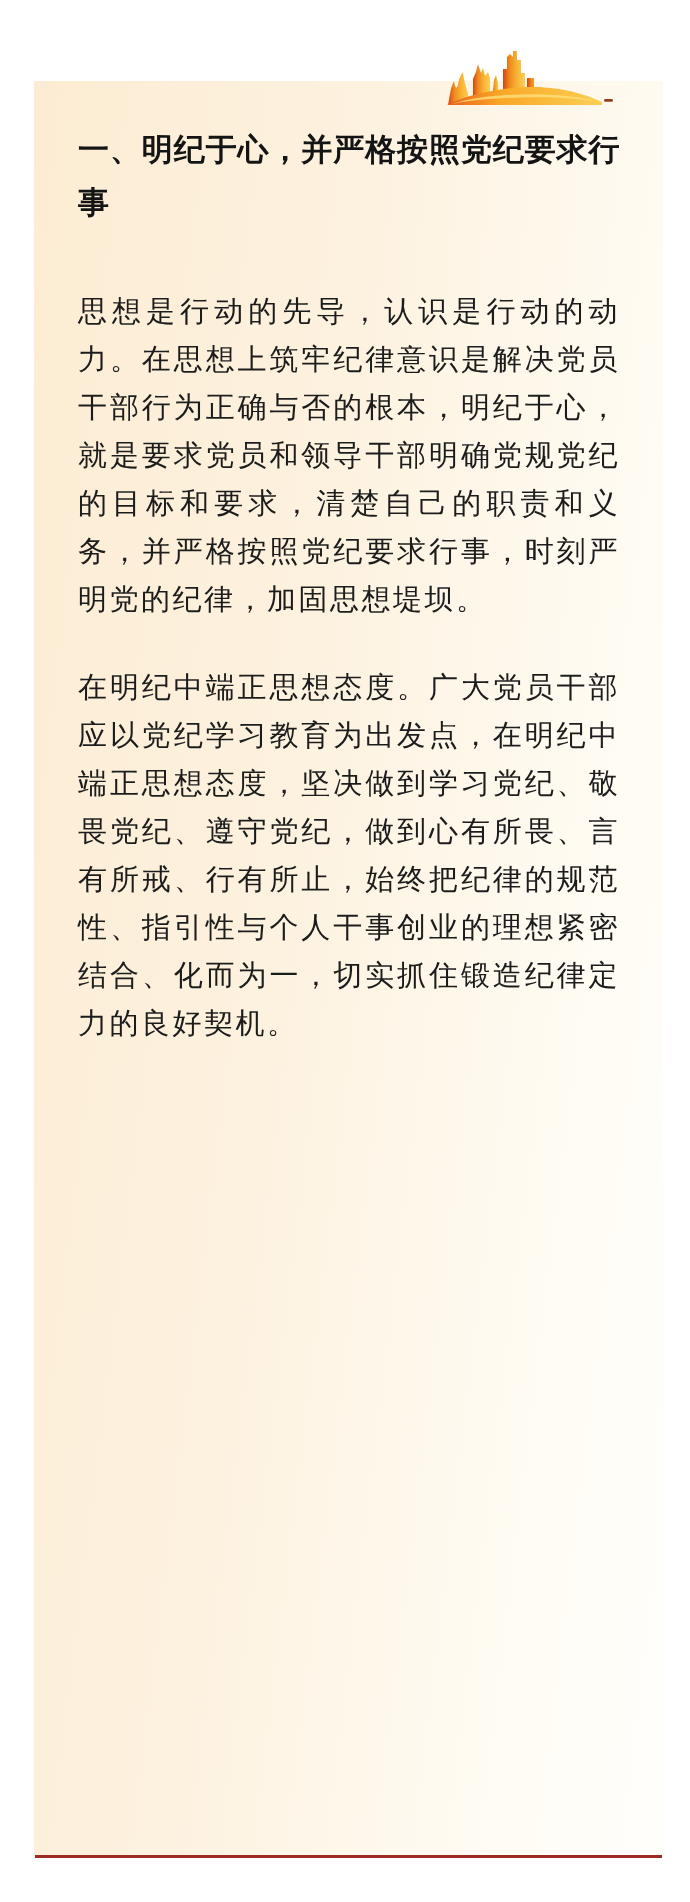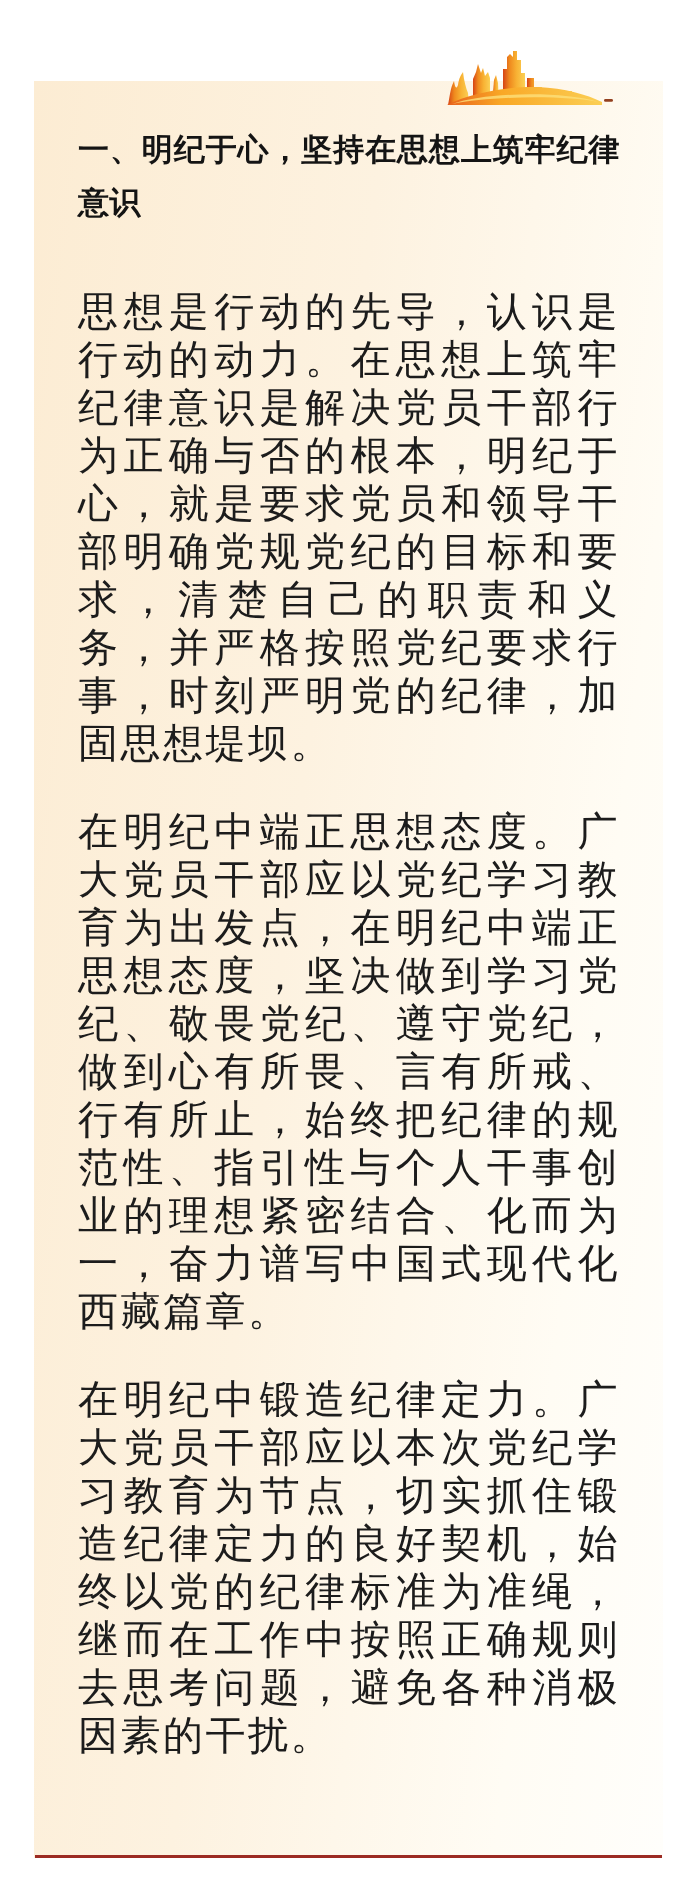--- a/index.html
+++ b/index.html
@@ -38,21 +38,21 @@
     font-size: 31px;
     line-height: 53px;
     font-weight: bold;
     color: #141414;
     letter-spacing: 0.5px;
     text-align: justify;
   }
   .para {
     margin: 0 0 40px 0;
     width: 542px;
-    font-size: 40px;
+    font-size: 29px;
     line-height: 48px;
     color: #1c1c1c;
     letter-spacing: 2.5px;
     text-align: justify;
     text-justify: inter-ideograph;
   }
   .divider {
     position: absolute;
     left: 1px;
     right: 1px;
@@ -92,21 +92,20 @@
       <path fill="url(#gsky)" d="M81 59 L81 32 L88 32 L88 41 L96 41 L96 59 Z"></path>
       <path fill="url(#gsky)" d="M98 59 L98 44 L108 44 L108 50 L118 50 L118 45 L126 45 L126 59 Z"></path>
       <path fill="url(#gsky)" d="M128 59 L128 49 L138 49 L138 53 L146 53 L146 59 Z"></path>
 
       <path fill="url(#gground)" d="M1 59 C28 45 70 40 92 41 C118 42 142 49 156 56 L156 59 Z"></path>
       <path fill="#fde07a" opacity="0.8" d="M6 58 C40 46 118 45 152 56 C118 49 45 50 6 58 Z"></path>
 
       <rect x="158" y="53" width="9" height="2.8" rx="1.4" fill="#93401f"></rect>
     </svg>
 
-    <h1 class="heading">一、明纪于心，坚持在思想上筑牢纪律意识</h1>
+    <h1 class="heading">一、明纪于心，并严格按照党纪要求行事</h1>
 
     <p class="para">思想是行动的先导，认识是行动的动力。在思想上筑牢纪律意识是解决党员干部行为正确与否的根本，明纪于心，就是要求党员和领导干部明确党规党纪的目标和要求，清楚自己的职责和义务，并严格按照党纪要求行事，时刻严明党的纪律，加固思想堤坝。</p>
-    <p class="para">在明纪中端正思想态度。广大党员干部应以党纪学习教育为出发点，在明纪中端正思想态度，坚决做到学习党纪、敬畏党纪、遵守党纪，做到心有所畏、言有所戒、行有所止，始终把纪律的规范性、指引性与个人干事创业的理想紧密结合、化而为一，奋力谱写中国式现代化西藏篇章。</p>
-    <p class="para">在明纪中锻造纪律定力。广大党员干部应以本次党纪学习教育为节点，切实抓住锻造纪律定力的良好契机，始终以党的纪律标准为准绳，继而在工作中按照正确规则去思考问题，避免各种消极因素的干扰。</p>
+    <p class="para">在明纪中端正思想态度。广大党员干部应以党纪学习教育为出发点，在明纪中端正思想态度，坚决做到学习党纪、敬畏党纪、遵守党纪，做到心有所畏、言有所戒、行有所止，始终把纪律的规范性、指引性与个人干事创业的理想紧密结合、化而为一，切实抓住锻造纪律定力的良好契机。</p>
 
     <div class="divider"></div>
   </div>
 </div>
 
 </body></html>

